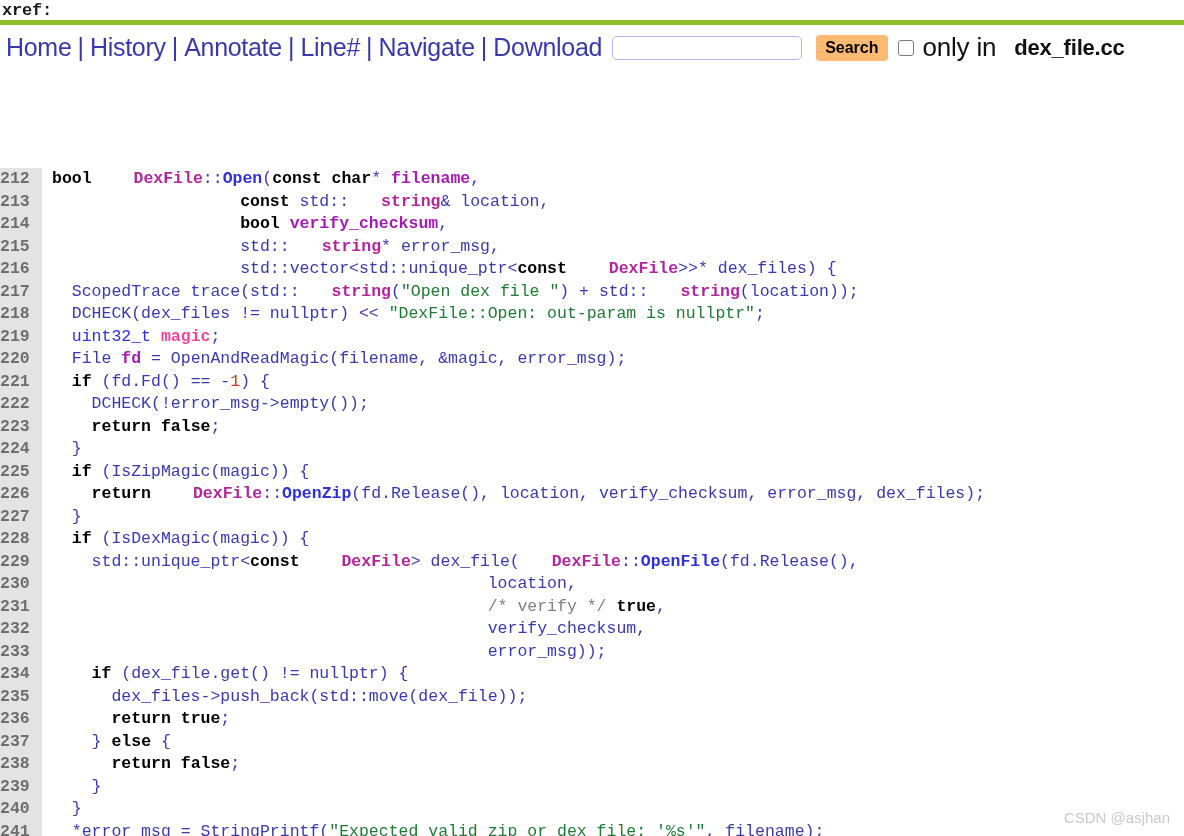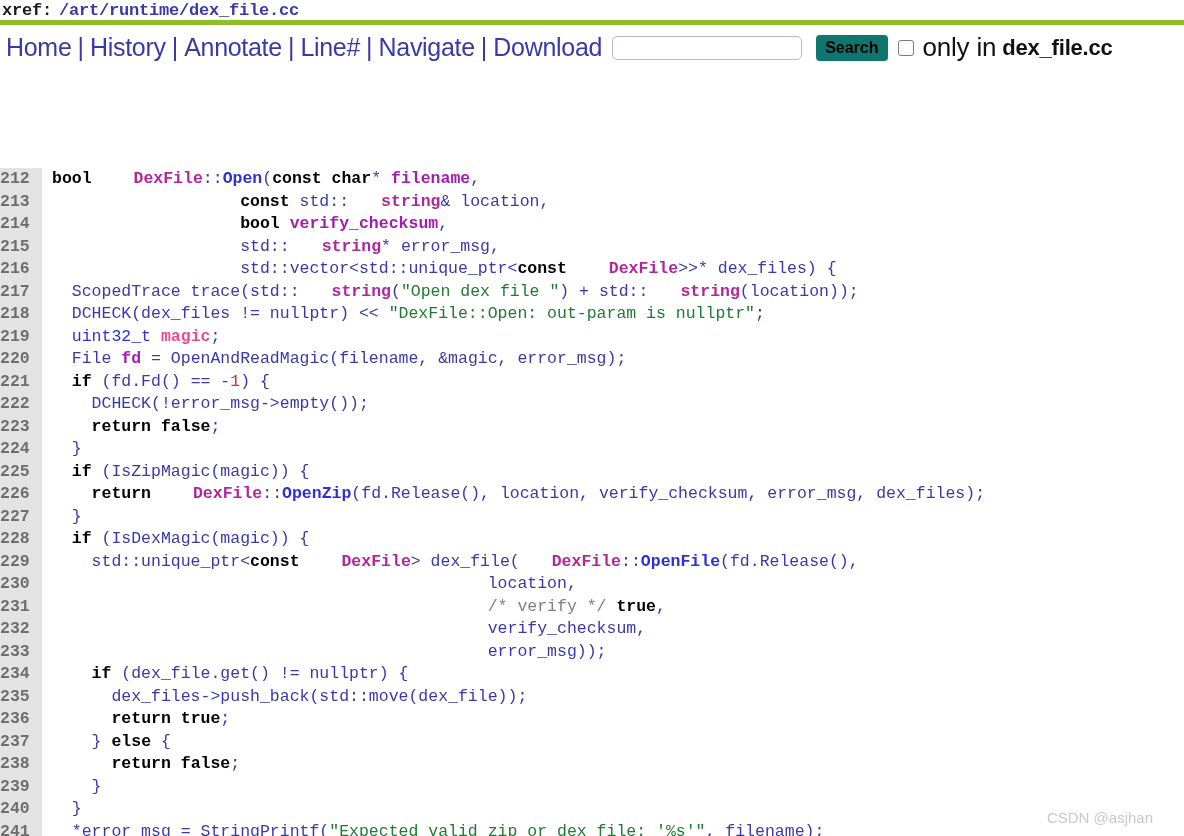--- a/index.html
+++ b/index.html
@@ -66,21 +66,21 @@
     border-radius: 5px;
     background: #ffffff;
     outline: none;
     font-size: 14px;
     font-family: "Liberation Sans", sans-serif;
     padding: 0 5px;
     box-sizing: border-box;
   }
   #search-button {
     margin-left: 14px;
-    background: #0f766e;
+    background: #fdba74;
     border: none;
     border-radius: 4px;
     color: #000000;
     font-size: 16px;
     font-weight: bold;
     font-family: "Liberation Sans", sans-serif;
     padding: 4px 9px;
     cursor: pointer;
   }
   #only-in-checkbox {
@@ -93,21 +93,21 @@
     display: inline-block;
     cursor: pointer;
   }
   #only-in-text {
     margin-left: 9px;
     font-size: 26px;
     color: #111;
     letter-spacing: -0.2px;
   }
   #only-in-file {
-    margin-left: 6px;
+    margin-left: 18px;
     font-size: 22px;
     color: #111;
     font-weight: bold;
     letter-spacing: -0.2px;
   }
 
   
   #code-area {
     position: relative;
     font-family: "Liberation Mono", monospace;
@@ -152,35 +152,34 @@
   .t-str     { color: #1f7a34; }                          
   .t-num     { color: #c0392b; }                          
   .t-builtin { color: #2f2fd8; }                          
   .t-brown   { color: #ec4899; font-weight: bold; }       
   .t-cmt     { color: #808080; }                          
   .t-plain   { color: #3b39a8; }
 
   
   #watermark {
     position: absolute;
-    right: 31px;
+    right: 14px;
     bottom: 10px;
     color: #c9c9c9;
     font-size: 15px;
     font-family: "Liberation Sans", sans-serif;
     user-select: none;
   }
 </style>
 </head>
 <body>
 
 <div id="xref-bar">
   <span id="xref-label">xref:</span>
   <span style="width:7px"></span>
-  <span id="xref-path">/art/runtime/dex_file.cc</span>
 </div>
 
 <div id="green-rule"></div>
 
 <div id="navbar">
   <a class="nav-link">Home</a>
   <span class="nav-sep">|</span>
   <a class="nav-link">History</a>
   <span class="nav-sep">|</span>
   <a class="nav-link">Annotate</a>

